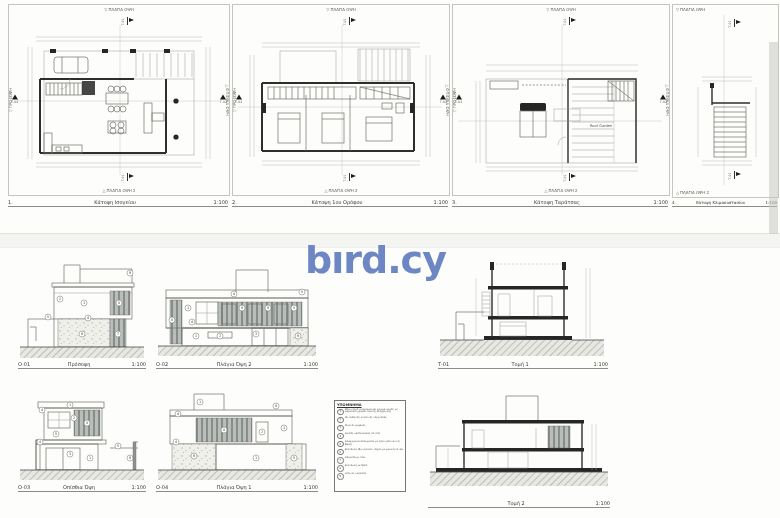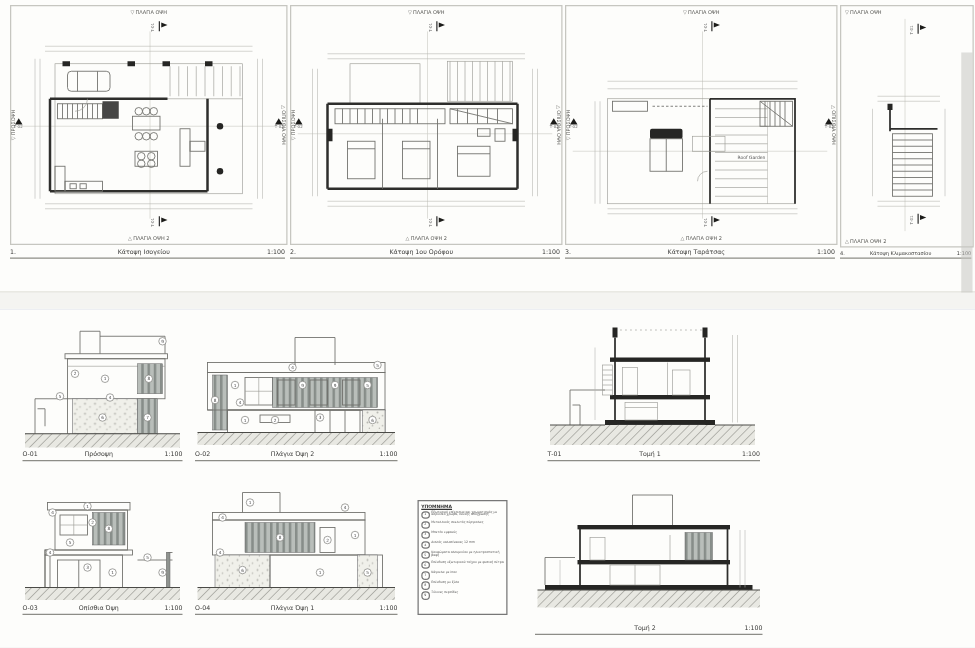--- a/index.html
+++ b/index.html
@@ -374,20 +374,21 @@
     </div>
     <div class="plabel" style="left:672px;top:200px;width:105px;font-size:4px;">
       <span class="lnum" style="width:8px">4.</span>
       <span class="ltitle">Κάτοψη Κλιμακοστασίου</span>
       <span class="lscale" style="width:16px">1:100</span>
     </div>
 
     <div class="scanedge" style="left:769px;top:42px;width:9px;height:192px;"></div>
   </div>
 
+  <div id="watermark">bırd.cy</div>
 
   <div id="sheet2" class="sheet"></div>
 
   <div class="eblock" style="left:18px;top:257px;width:128px;">
     <svg width="128" height="104" viewBox="0 0 128 104">
       <path class="t" d="M46 8v18M62 8v18M46 8h16M62 12h52v14"></path>
       <rect class="t" x="34" y="26" width="82" height="4"></rect>
       <rect class="t" x="36" y="30" width="78" height="32" fill="#fefefc"></rect>
       <line class="tn" x1="36" y1="36" x2="114" y2="36"></line>
       <rect x="92" y="34" width="20" height="24" fill="url(#louv)" stroke="#666" stroke-width=".4"></rect>

